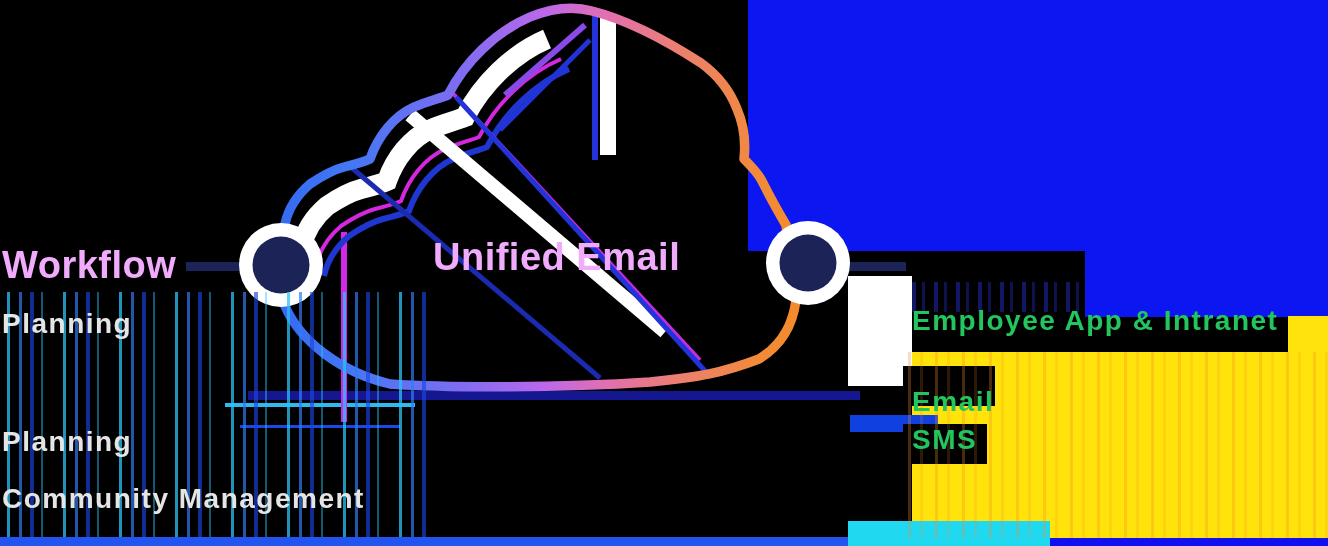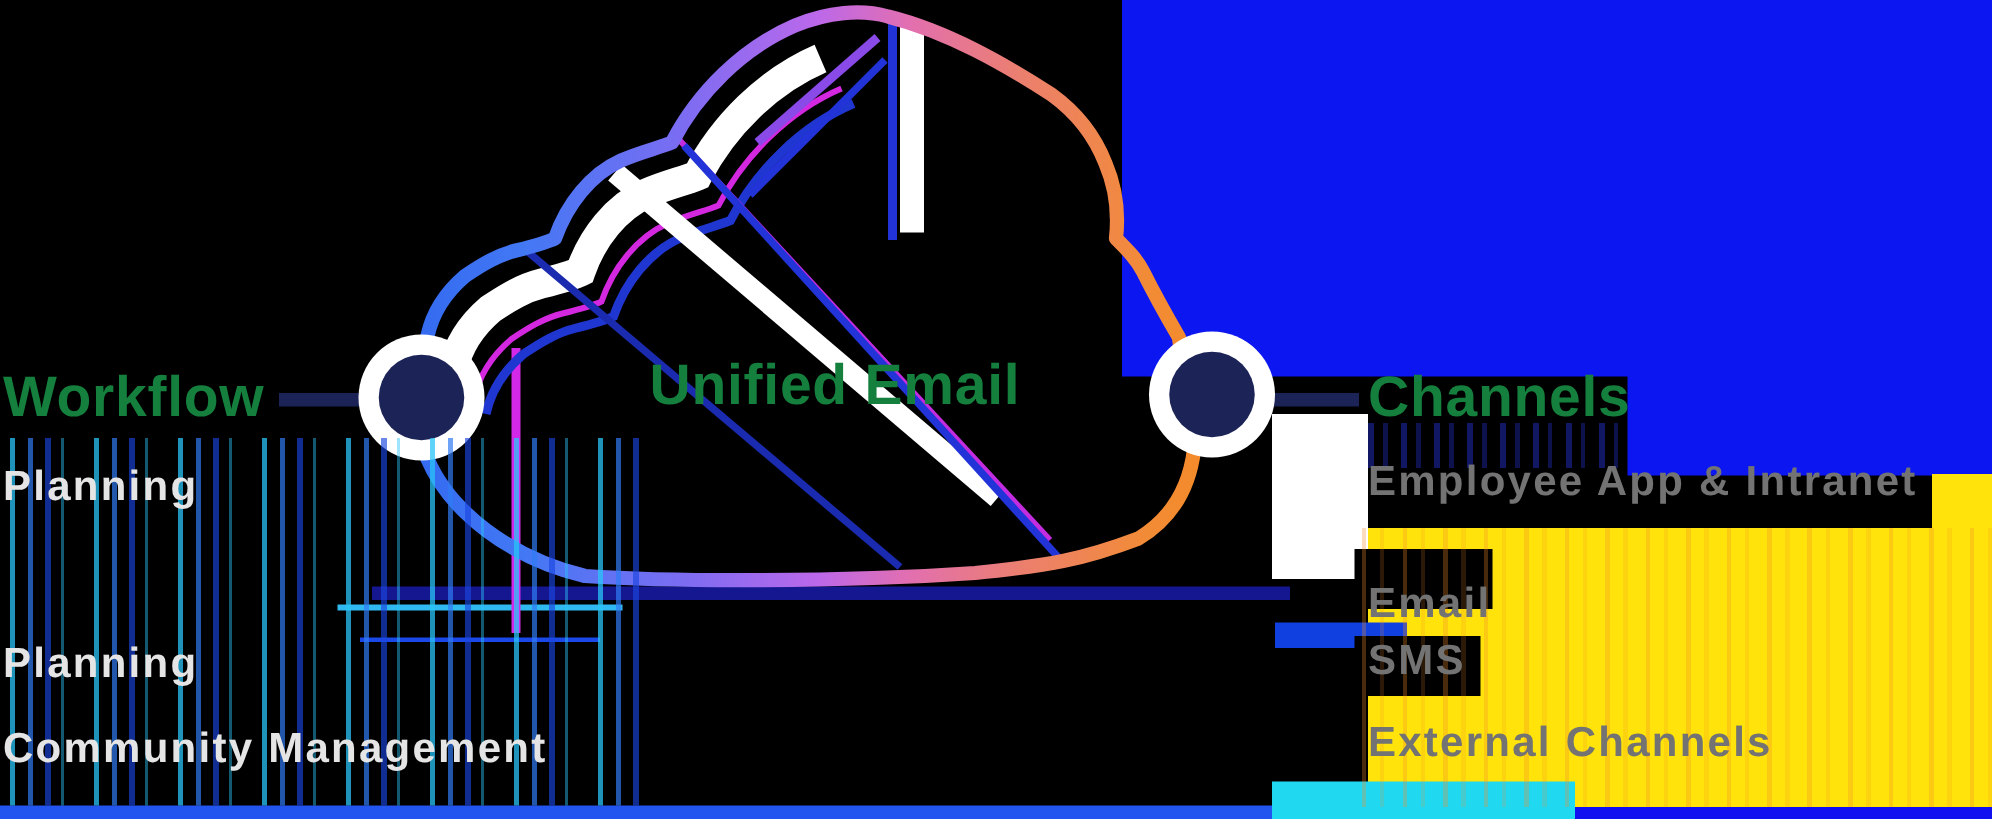--- a/index.html
+++ b/index.html
@@ -1,22 +1,22 @@
 <!DOCTYPE html>
 <html><head>
 <meta charset="utf-8">
 <style>
   html,body{margin:0;padding:0;background:#000;}
   #stage{position:relative;width:1328px;height:546px;background:#000;overflow:hidden;
          font-family:"Liberation Sans","DejaVu Sans",sans-serif;}
   #cloud-svg{position:absolute;left:0;top:0;z-index:0;}
   .txt{position:absolute;line-height:1;white-space:nowrap;z-index:3;}
-  .heading{font-size:38px;font-weight:700;color:#15803d;letter-spacing:0.5px;}
+  .heading{font-size:38px;font-weight:700;color:#f0abfc;letter-spacing:0.5px;}
   .item-blue{font-size:28px;font-weight:700;color:#e5e5e5;letter-spacing:1.5px;}
-  .item-orange{font-size:28px;font-weight:700;color:#737373;letter-spacing:1.5px;}
+  .item-orange{font-size:28px;font-weight:700;color:#22c55e;letter-spacing:1.5px;}
   
   .streaks-left{position:absolute;left:0;top:292px;width:432px;height:245px;z-index:1;
     background:repeating-linear-gradient(90deg,
       transparent 0 7px, rgba(41,196,248,0.75) 7px 10px,
       transparent 10px 19px, rgba(47,123,244,0.70) 19px 22px,
       transparent 22px 30px, rgba(26,69,224,0.65) 30px 34px,
       transparent 34px 41px, rgba(41,196,248,0.45) 41px 43px,
       transparent 43px 56px);}
   .streaks-channels{position:absolute;left:912px;top:282px;width:175px;height:30px;z-index:1;
     background:repeating-linear-gradient(90deg,
@@ -111,19 +111,17 @@
   <div class="streaks-channels"></div>
   <div class="streaks-orange"></div>
 
   <div class="txt heading" style="left:433px;top:238px;">Unified Email</div>
 
   <div class="txt heading" style="left:2px;top:246px;">Workflow</div>
   <div class="txt item-blue" style="left:2px;top:310px;">Planning</div>
   <div class="txt item-blue" style="left:2px;top:428px;">Planning</div>
   <div class="txt item-blue" style="left:2px;top:485px;">Community Management</div>
 
-  <div class="txt heading" style="left:912px;top:246px;">Channels</div>
   <div class="txt item-orange" style="left:912px;top:307px;">Employee App &amp; Intranet</div>
   <div class="txt item-orange" style="left:912px;top:388px;">Email</div>
   <div class="txt item-orange" style="left:912px;top:426px;">SMS</div>
-  <div class="txt item-orange" style="left:912px;top:481px;">External Channels</div>
 
 </div>
 
 </body></html>

